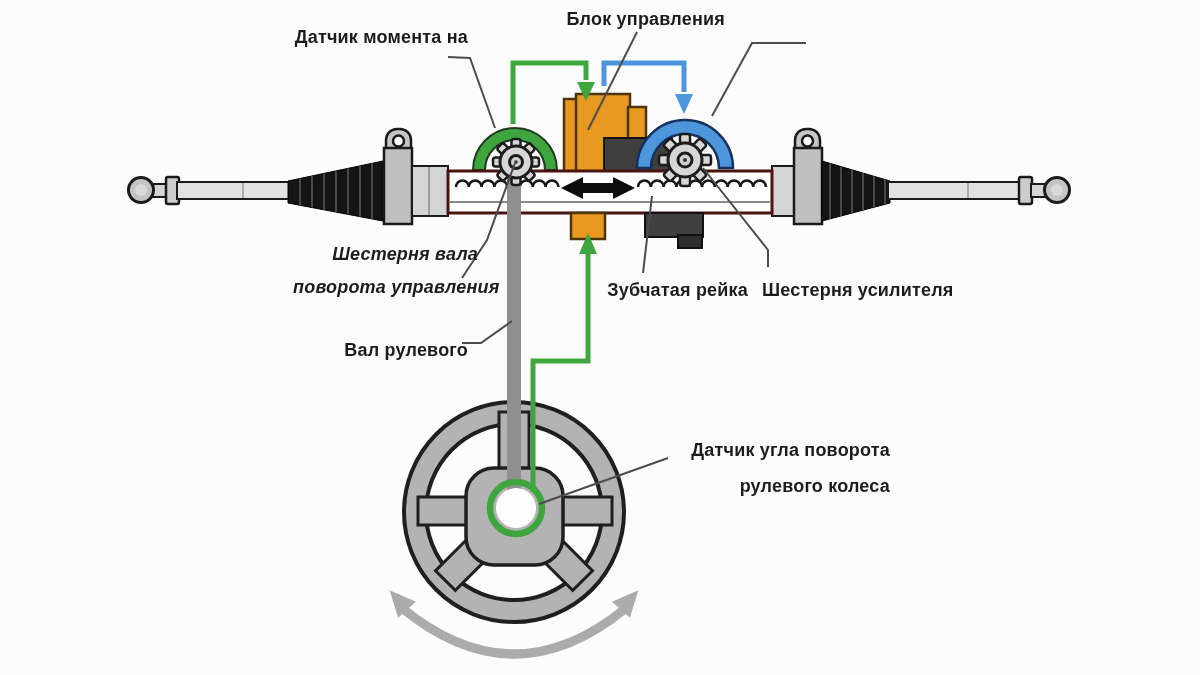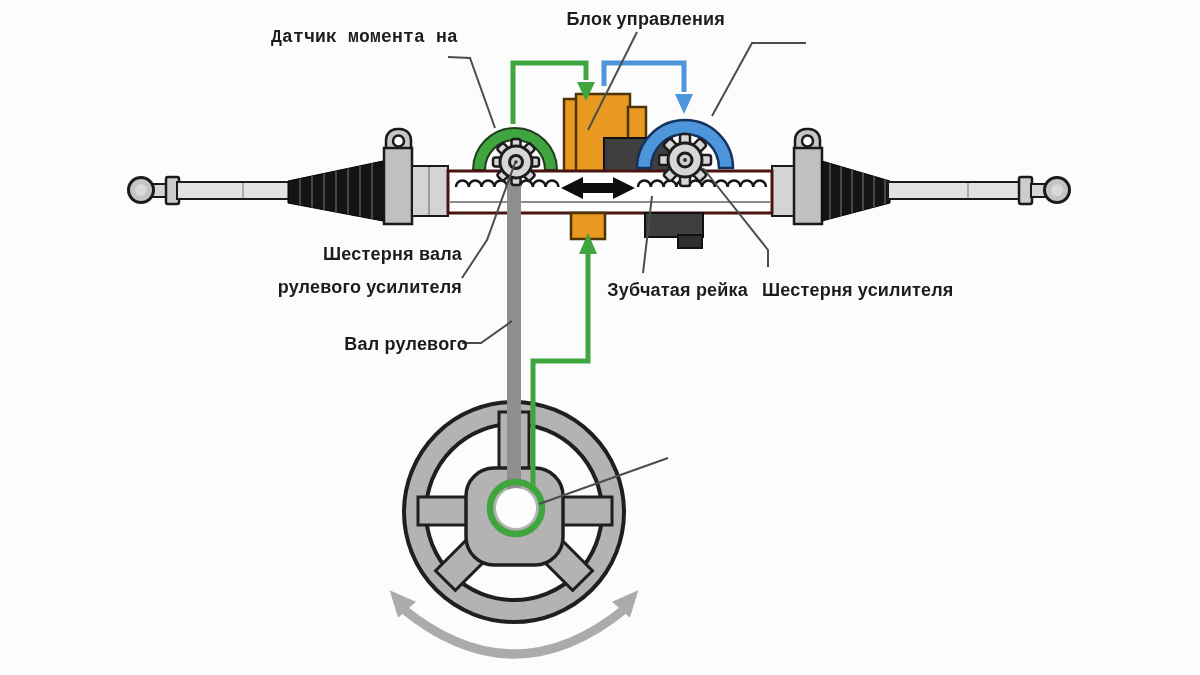--- a/index.html
+++ b/index.html
@@ -5,21 +5,21 @@
   html,body{margin:0;padding:0;}
   body{width:1200px;height:675px;overflow:hidden;background:#fbfbfb;}
   .stage{position:relative;width:1200px;height:675px;background:#fcfcfc;
          font-family:"Liberation Sans","DejaVu Sans",sans-serif;}
   .stage svg{position:absolute;left:0;top:0;}
   .lbl{position:absolute;font-weight:700;font-size:18px;line-height:30px;
        color:#1c1c1c;letter-spacing:.2px;white-space:nowrap;}
   .lbl.center{text-align:center;}
   .lbl .ln{display:block;text-align:right;}
   .lh33 .ln{line-height:33px;}
-  .lh32 .ln{line-height:32px;}
+  .lh32 .ln{line-height:32px;margin-top:6px;}
   .lh36 .ln{line-height:36px;}
 </style>
 </head>
 <body>
 
 <div class="stage">
 
 <svg width="1200" height="675" viewBox="0 0 1200 675">
 
   <g>
@@ -191,40 +191,44 @@
     <path d="M637,32 L588,130"></path>
     <path d="M806,43 L752,43 L712,116"></path>
     <path d="M462,278 L487,240 L515,163"></path>
     <path d="M643,273 L652,196"></path>
     <path d="M703,168 L768,250 L768,267"></path>
     <path d="M462,343 L481,343 L512,321"></path>
     <path d="M668,458 L539,504"></path>
   </g>
 </svg>
 
-<div class="lbl center" style="left:248px;top:22px;width:210px;font-family:Liberation Mono, monospace;">
+<div class="lbl center" style="left:258px;top:22px;width:210px;">
   <span class="ln">Датчик момента на</span>
 </div>
 
 <div class="lbl center" style="left:560px;top:4px;width:165px;">
   <span class="ln">Блок управления</span>
 </div>
 
 
-<div class="lbl center lh33" style="left:277px;top:238px;width:185px;">
+<div class="lbl center lh33" style="left:293px;top:238px;width:185px;font-style:italic;">
   <span class="ln">Шестерня вала</span>
-  <span class="ln">рулевого усилителя</span>
+  <span class="ln">поворота управления</span>
 </div>
 
 <div class="lbl center" style="left:762px;top:275px;width:190px;">
   <span class="ln">Шестерня усилителя</span>
 </div>
 
 <div class="lbl center" style="left:593px;top:275px;width:155px;">
   <span class="ln">Зубчатая рейка</span>
 </div>
 
 <div class="lbl center lh32" style="left:318px;top:328px;width:150px;">
   <span class="ln">Вал рулевого</span>
 </div>
 
+<div class="lbl lh36" style="left:670px;top:432px;width:220px;">
+  <span class="ln">Датчик угла поворота</span>
+  <span class="ln">рулевого колеса</span>
+</div>
 
 </div>
 
 </body></html>

